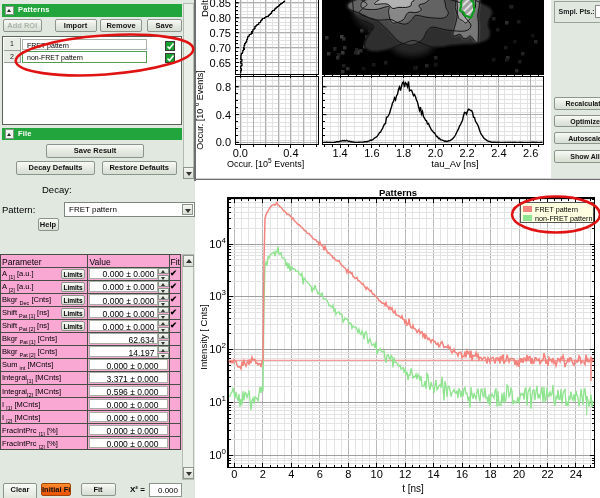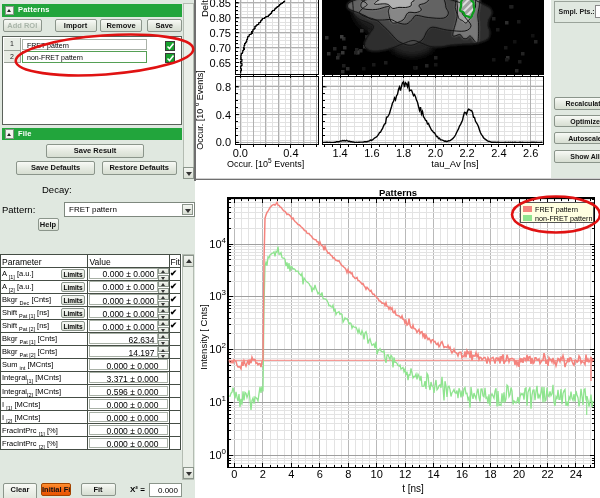--- a/index.html
+++ b/index.html
@@ -793,33 +793,33 @@
       <div class="abs" style="left:19px; top:14.2px; width:125px; height:11.7px; background:#fff; border:1px solid #55a055; font-size:7px; line-height:11px; padding-left:4px;">non-FRET pattern</div>
       <div class="abs" style="left:162px; top:16.2px; width:10px; height:10px; background:#17a02e; border:1px solid #3a3a3a;">
         <svg width="9" height="9" style="position:absolute;left:0;top:0;">
             <path d="M1.5 4.5 L3.5 6.5 L7.5 1.5" stroke="#fff" stroke-width="1.6" fill="none"></path>
           </svg>
       </div>
     </div>
 
     <div class="ghdr" style="top:127.5px;"><div class="colbtn"></div><span>File</span></div>
     <div class="btn" style="left:46px; top:144px; width:98px; height:13.5px; line-height:12.5px;">Save Result</div>
-    <div class="btn" style="left:16px;  top:161px; width:79px; height:13.5px; line-height:12.5px;">Save Defaults</div>
+    <div class="btn" style="left:16px;  top:161px; width:79px; height:13.5px; line-height:12.5px;">Decay Defaults</div>
     <div class="btn" style="left:101.5px; top:161px; width:75.5px; height:13.5px; line-height:12.5px;">Restore Defaults</div>
 
     <div class="sbtrack" style="left:183px; top:3px; width:11px; height:176px;"></div>
     <div class="sbbtn arrdn" style="left:183px; top:167px; width:11px; height:12px;"></div>
     <div class="abs" style="left:194px; top:0; width:1.5px; height:181px; background:#6f6f6f;"></div>
 
     <div class="lbl" style="left:2px; top:184px;padding-left:40px;">Decay:</div>
     <div class="lbl" style="left:2px; top:204px;">Pattern:</div>
     <div class="combo" style="left:64px; top:202px; width:130.5px; height:14.5px; padding:1px 0 0 4px;">FRET pattern<span class="ca"></span></div>
     <div class="btn" style="left:37.5px; top:217.5px; width:21px; height:13.5px; line-height:12.5px;">Help</div>
 
-<div class="abs" style="left:0; top:254px; width:182px; height:196px; background:#ffffff;">
+<div class="abs" style="left:0; top:254px; width:182px; height:196px; background:#f9a8d4;">
 <div class="tcell" style="left:2px; top:2.5px; font-size:8.5px;">Parameter</div>
 <div class="tcell" style="left:89.5px; top:2.5px; font-size:8.5px;">Value</div>
 <div class="tcell" style="left:170.5px; top:2.5px; font-size:8.5px;">Fit</div>
 <div class="tcell" style="left:2px; top:15.2px;">A <sub>[1]</sub> [a.u.]</div>
 <div class="limits" style="left:61px; top:14.6px;">Limits</div>
 <div class="abs" style="left:88.5px; top:14.2px; width:69px; height:10.6px; background:#fff; border:1px solid #a8b0a6;"></div>
 <div class="vtext" style="left:88.5px; top:15.4px; width:66px;">0.000 ± 0.000</div>
 <span class="spin" style="left:158px; top:14.2px;">
           <i class="u"></i>
           <i class="d"></i>

